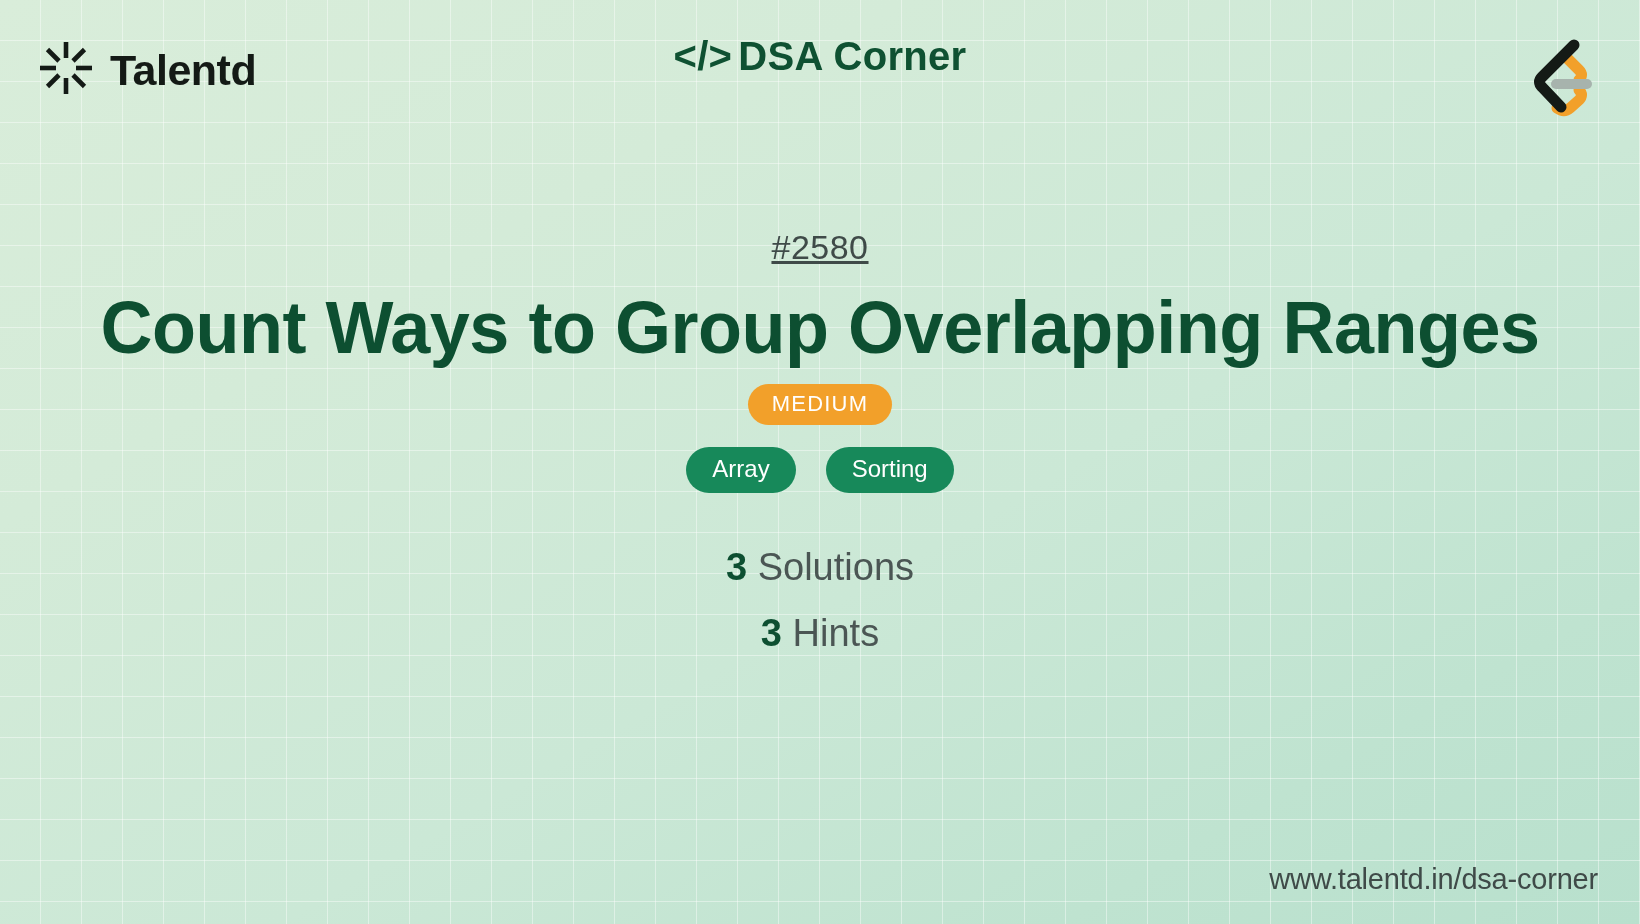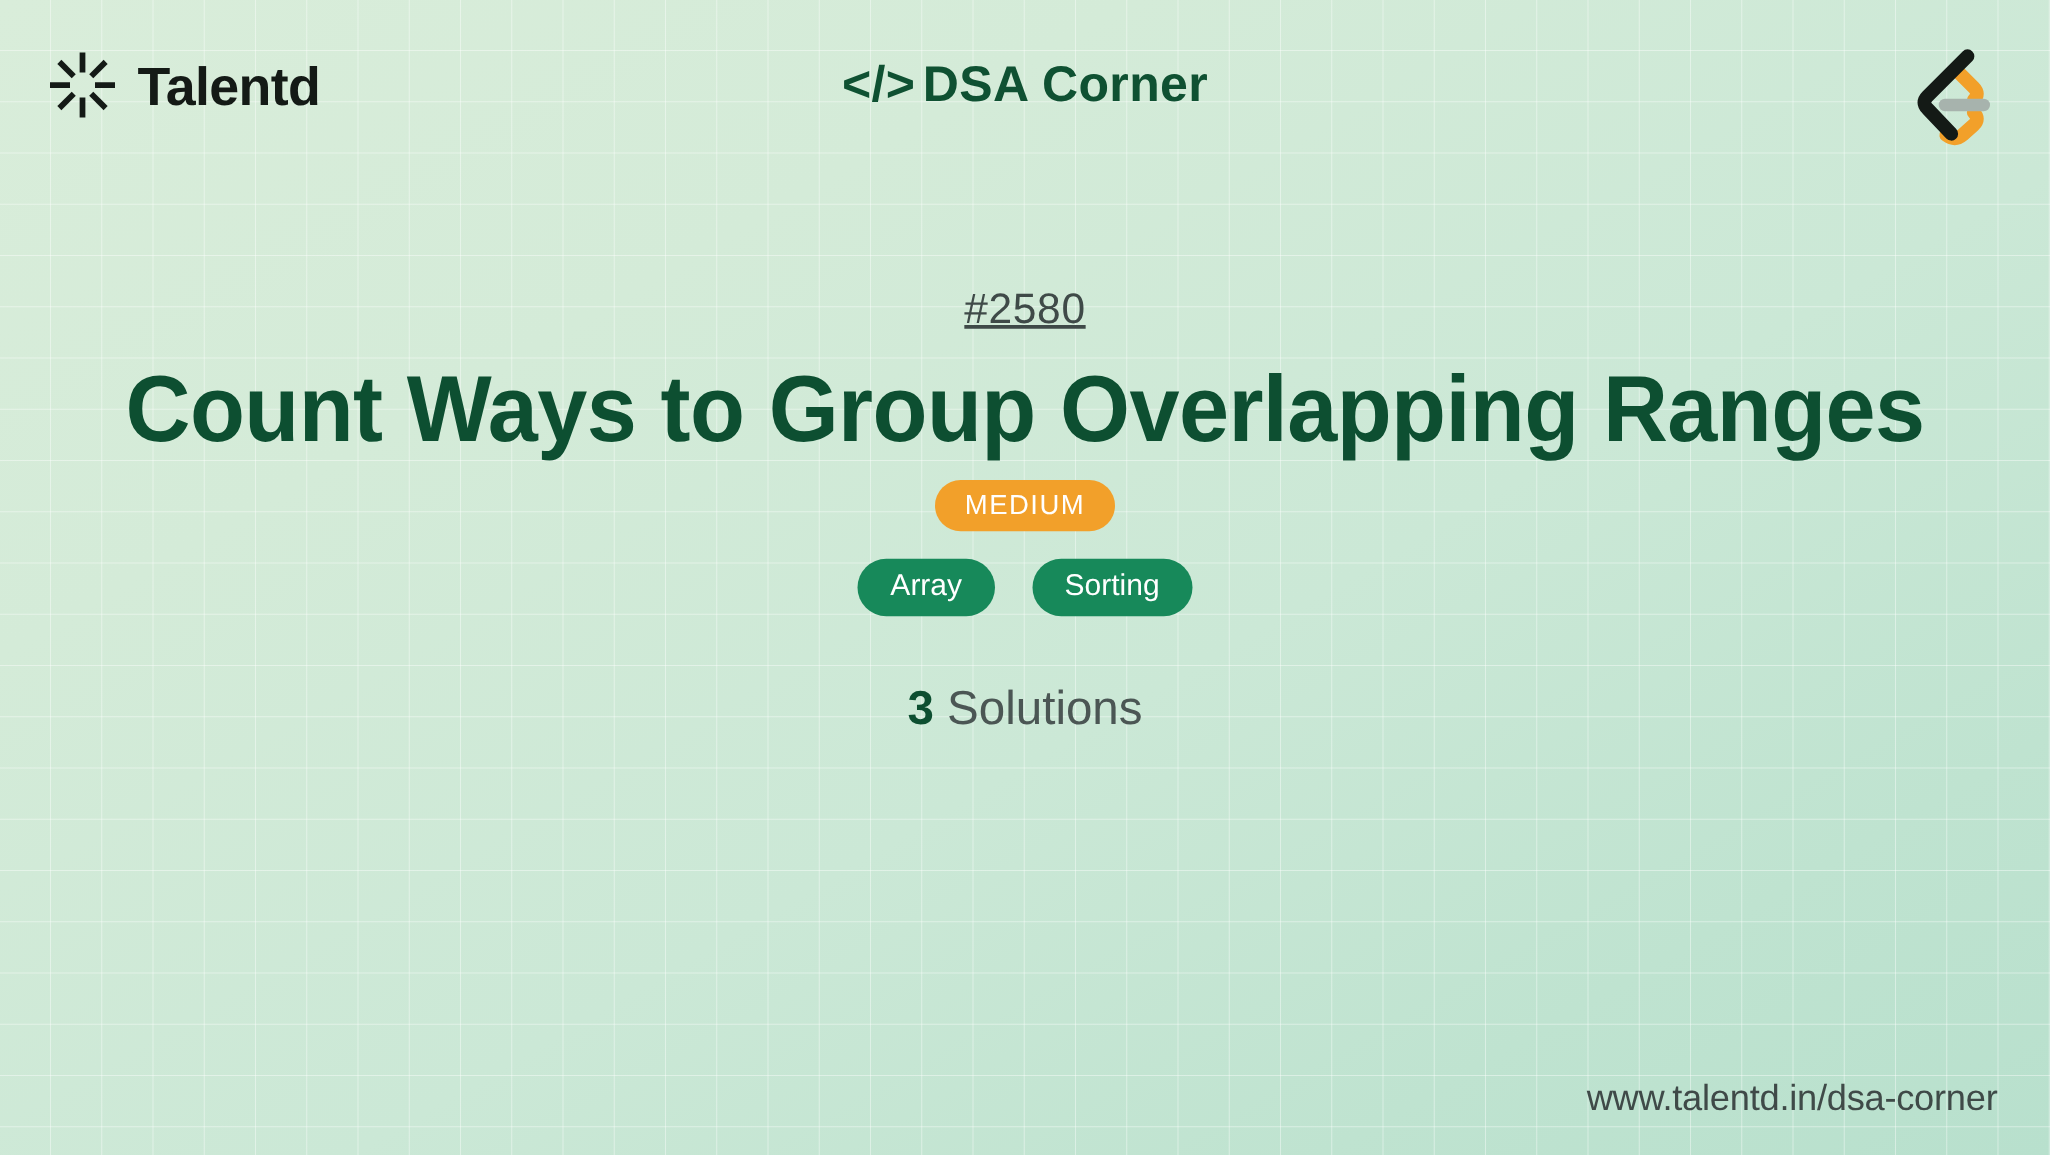--- a/index.html
+++ b/index.html
@@ -53,21 +53,21 @@
     font-size: 43px;
     font-weight: bold;
     color: #141a16;
     letter-spacing: -0.5px;
     line-height: 1;
   }
 
   #dsa-corner {
     position: absolute;
     left: 0; right: 0;
-    top: 46px;
+    top: 34px;
     text-align: center;
     font-size: 40px;
     font-weight: bold;
     color: #0f5132;
     letter-spacing: 0.3px;
   }
   #dsa-corner .code-glyph {
     font-family: "Liberation Sans", sans-serif;
     font-weight: bold;
     margin-right: 6px;
@@ -214,19 +214,23 @@
     <div id="tag-list">
       <span class="tag-pill">Array</span>
       <span class="tag-pill">Sorting</span>
     </div>
 
     <div id="stats">
       <div class="stat-row">
         <span class="stat-value">3</span>
         <span class="stat-label">Solutions</span>
       </div>
+      <div class="stat-row">
+        <span class="stat-value">3</span>
+        <span class="stat-label">Hints</span>
+      </div>
     </div>
 
   </div>
 
   <div id="footer-url">www.talentd.in/dsa-corner</div>
 
 </div>
 
 </body></html>

